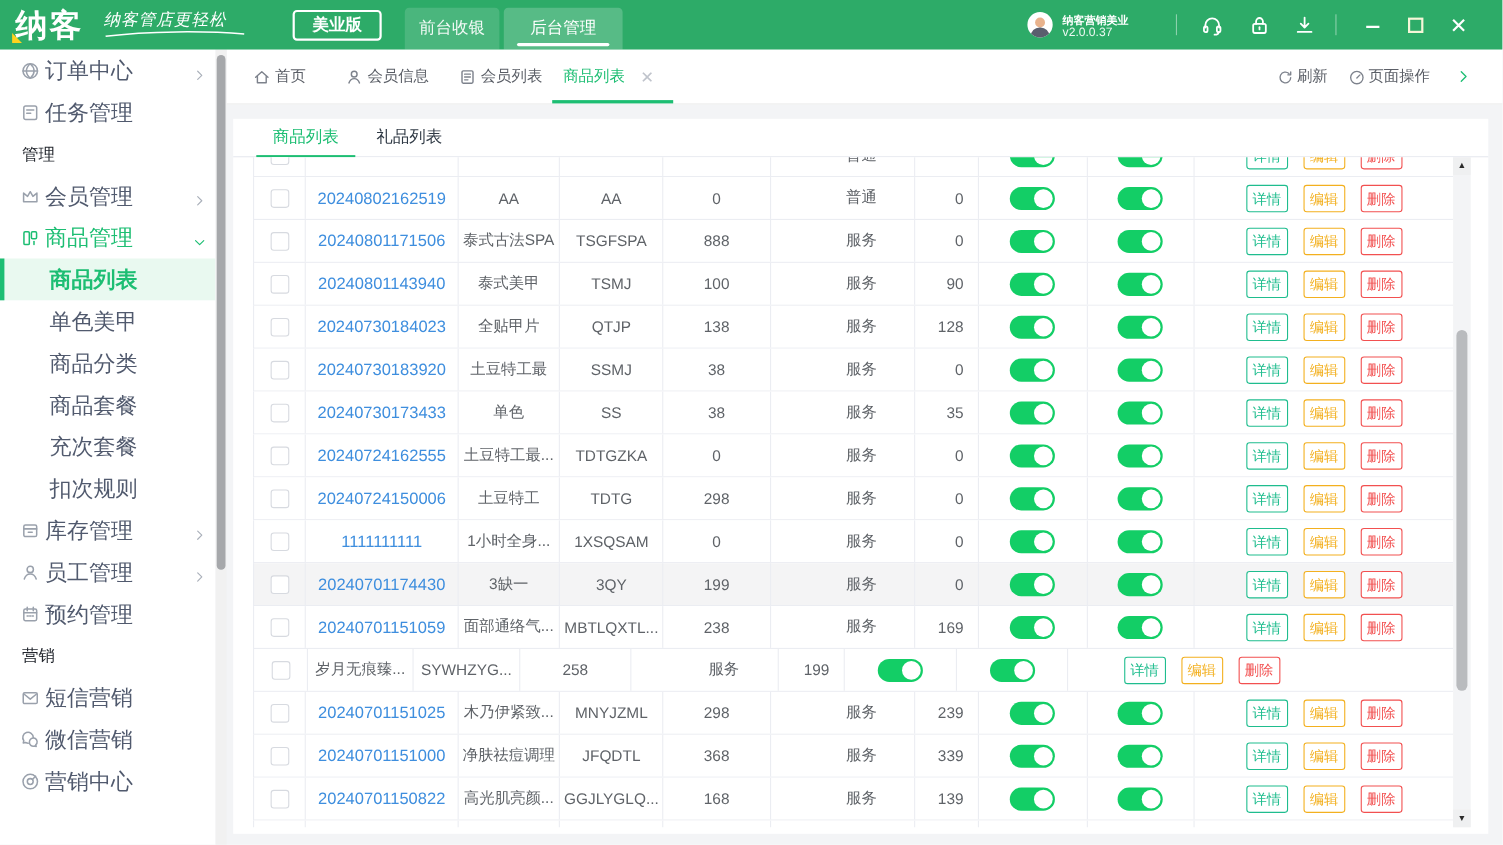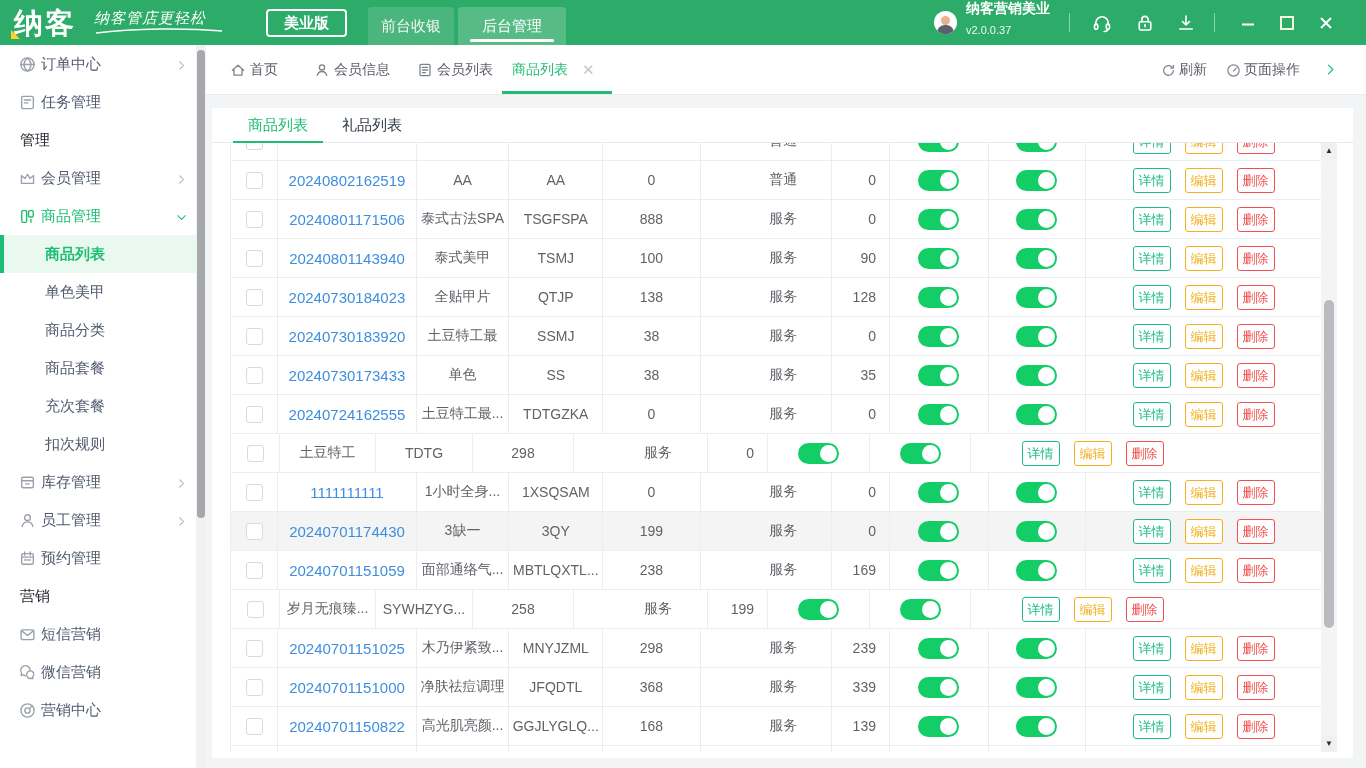--- a/index.html
+++ b/index.html
@@ -17,31 +17,31 @@
   .tagline{position:absolute;left:94px;top:9px;width:132px;color:#fff;font-size:15px;font-style:italic;letter-spacing:1px;white-space:nowrap;}
   .tagline svg{position:absolute;left:0;top:18px;}
   .edition{position:absolute;left:266px;top:9px;width:81px;height:28px;border:2px solid #fff;border-radius:4px;color:#fff;font-size:15px;font-weight:bold;text-align:center;line-height:24px;cursor:pointer;}
   .tb-tab{position:absolute;top:7px;height:38px;background:rgba(255,255,255,.14);border-radius:4px 4px 0 0;color:rgba(255,255,255,.92);font-size:15px;text-align:center;line-height:38px;cursor:pointer;}
   .tb-tab.front{left:368px;width:86px;}
   .tb-tab.back{left:458px;width:108px;background:rgba(255,255,255,.20);font-weight:normal;color:#fff;}
   .tb-tab.back::after{content:"";position:absolute;left:12px;right:12px;bottom:3px;height:3px;background:#fff;border-radius:2px;}
   .avatar{position:absolute;left:934px;top:11px;width:23px;height:23px;border-radius:50%;background:#fff;overflow:hidden;}
   .avatar .head{position:absolute;left:7px;top:5px;width:9px;height:9px;border-radius:50%;background:#e8b28c;}
   .avatar .body{position:absolute;left:3px;top:14px;width:17px;height:10px;border-radius:8px 8px 0 0;background:#5a5f6e;}
-  .uname{position:absolute;left:966px;top:0;color:#fff;font-size:14px;font-weight:bold;white-space:nowrap;}
+  .uname{position:absolute;left:966px;top:12px;color:#fff;font-size:10px;font-weight:bold;white-space:nowrap;}
   .uver{position:absolute;left:966px;top:24px;color:rgba(255,255,255,.92);font-size:11px;}
   .tb-div{position:absolute;top:13px;width:1px;height:19px;background:rgba(255,255,255,.45);}
   .tb-icon{position:absolute;top:13px;width:20px;height:20px;color:#fff;cursor:pointer;}
   .tb-icon svg{width:20px;height:20px;}
   .winbtn{position:absolute;top:13px;width:20px;height:20px;color:#fff;cursor:pointer;}
   .winbtn svg{width:20px;height:20px;}
 
   
   .sidebar{position:absolute;left:0;top:45px;width:196px;height:723px;background:#fff;overflow:hidden;z-index:10;}
-  .side-row{position:relative;height:38px;display:flex;align-items:center;font-size:15px;color:#515a6e;cursor:pointer;white-space:nowrap;}
+  .side-row{position:relative;height:38px;display:flex;align-items:center;font-size:20px;color:#515a6e;cursor:pointer;white-space:nowrap;}
   .side-row .sicon{width:17px;height:17px;margin-left:19px;margin-right:5px;color:#9aa1ac;flex:0 0 auto;}
   .side-row .sicon svg{width:17px;height:17px;}
   .side-row .chev{position:absolute;right:8px;width:13px;height:13px;color:#aab0ba;}
   .side-row .chev svg{width:13px;height:13px;}
   .side-row.section{font-size:15px;color:#23272e;padding-left:20px;cursor:default;}
   .side-row.sub{padding-left:45px;}
   .side-row.parent-active{color:var(--accent-green);}
   .side-row.parent-active .sicon,.side-row.parent-active .chev{color:var(--accent-green);}
   .side-row.sub.active{background:#e9f9f0;color:var(--accent-green);font-weight:bold;}
   .side-row.sub.active::before{content:"";position:absolute;left:0;top:0;width:4px;height:100%;background:var(--accent-green);}
@@ -626,20 +626,23 @@
           <div class="cell c-act">
             <button class="abtn detail">详情</button>
             <button class="abtn edit">编辑</button>
             <button class="abtn del">删除</button>
           </div>
         </div>
         <div class="trow">
           <div class="cell c-cb">
             <div class="cbox"></div>
           </div>
+          <div class="cell c-id">
+            <span class="idlink">20240724150006</span>
+          </div>
           <div class="cell c-name">
             <span>土豆特工</span>
           </div>
           <div class="cell c-code">
             <span>TDTG</span>
           </div>
           <div class="cell c-price">
             <span>298</span>
           </div>
           <div class="cell c-type">

